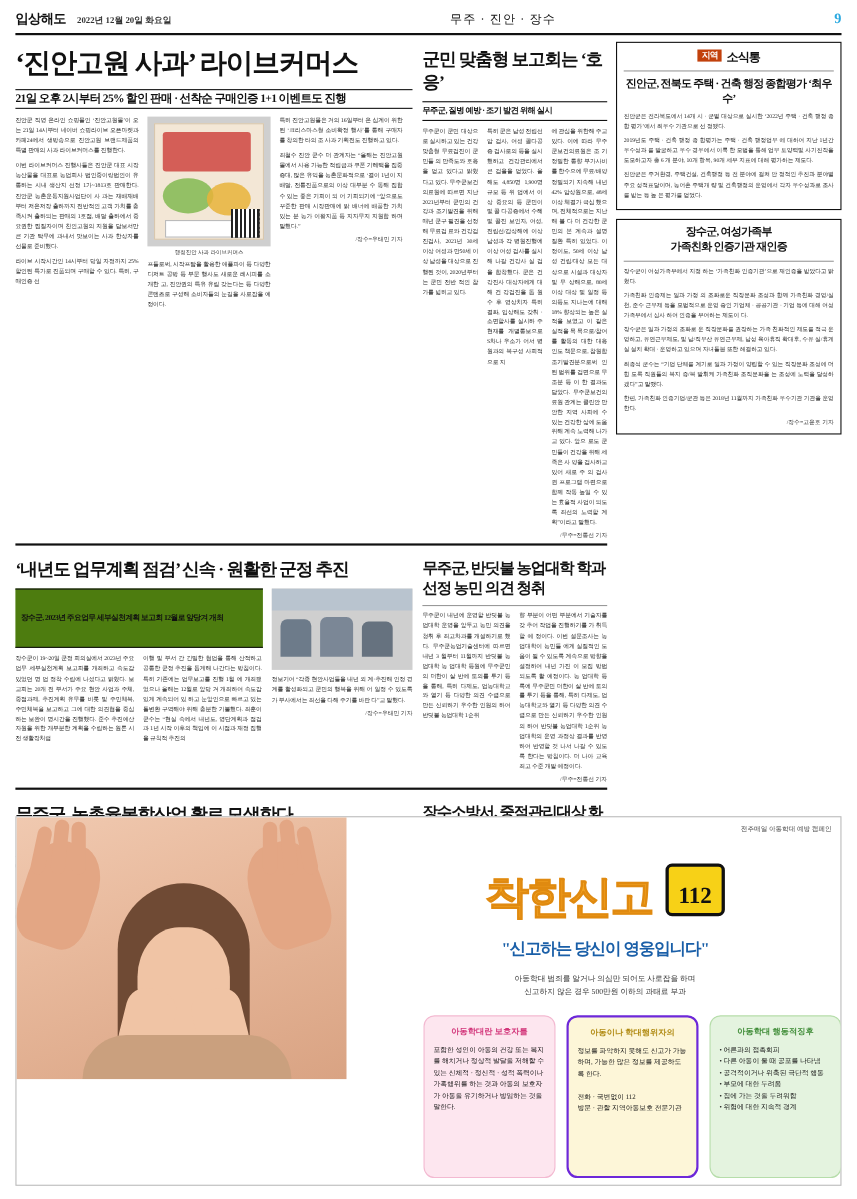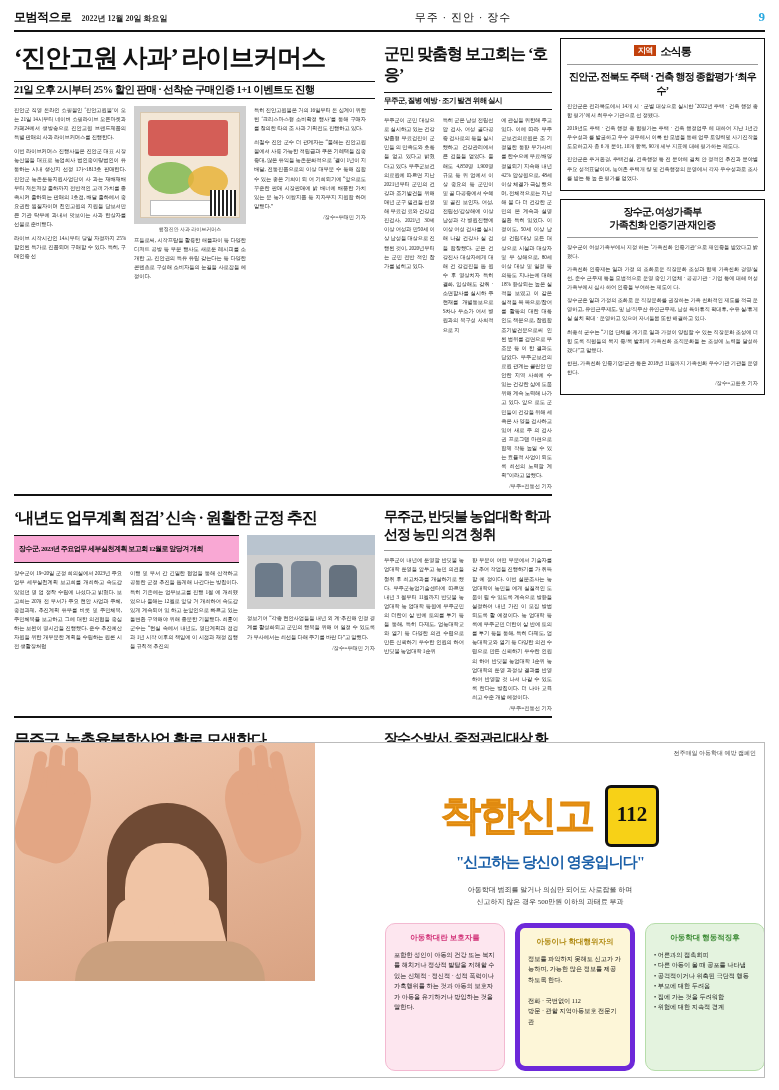--- a/index.html
+++ b/index.html
@@ -106,39 +106,39 @@
   }
   .ad-title {
     position:absolute; left:320px; top:42px; width:430px; text-align:center;
   }
   .ad-title .t1 {
     font-size:40px; font-weight:bold; color:#f5a623; letter-spacing:-2px;
     text-shadow: 2px 2px 0 #fff, -1px -1px 0 #fff;
     -webkit-text-stroke: 1px #e08a10;
   }
   .badge112 {
-    display:inline-block; width:54px; height:62px; background:#f7d117;
+    display:inline-block; width:54px; height:48px; background:#f7d117;
     border:3px solid #111; border-radius:6px; color:#111; font-weight:bold;
     font-size:21px; line-height:52px; text-align:center; margin-left:8px;
     vertical-align:8px;
   }
   .ad-sub {
     position:absolute; left:320px; top:110px; width:430px; text-align:center;
     font-size:15px; font-weight:bold; color:#1a5fa8; letter-spacing:-1px;
   }
   .ad-note {
     position:absolute; left:320px; top:142px; width:430px; text-align:center;
     font-size:7px; line-height:1.7; color:#333;
   }
   .ad-cards { position:absolute; left:370px; top:180px; display:flex; gap:10px; }
   .ad-card { width:120px; height:148px; border-radius:10px; padding:8px 8px; font-size:6.2px; line-height:1.7; }
   .ad-card h4 { margin:0 0 5px 0; font-size:7.5px; text-align:center; }
   .card-pink { background:#fde6ef; border:1px solid #f3b9d1; }
   .card-pink h4 { color:#d2357a; }
-  .card-yellow { background:#fdf6d8; border:5px solid #6d28d9; }
+  .card-yellow { background:#fdf6d8; border:2px solid #6d28d9; }
   .card-yellow h4 { color:#b08a12; }
   .card-green { background:#e4f3df; border:1px solid #b6ddaa; }
   .card-green h4 { color:#3d8b35; }
 
   
   .hand { position:absolute; background:#e3a684; border-radius:40% 40% 30% 30%; }
   .girl {
     position:absolute; left:92px; top:60px; width:120px; height:180px;
     background:#6f4a34; border-radius:60px 60px 0 0;
   }
@@ -147,21 +147,21 @@
     background:#f0c4a5; border-radius:45%;
   }
 </style>
 </head>
 <body>
 
 <div class="page">
 
   <div class="masthead">
     <div class="mast-left">
-      <span class="mast-logo">모범적으로</span>
+      <span class="mast-logo">입상해도</span>
       <span class="mast-date">2022년 12월 20일 화요일</span>
     </div>
     <div class="mast-center">무주 · 진안 · 장수</div>
     <div class="mast-right">9</div>
   </div>
 
   <div class="content">
 
     <div class="col-main">
 
@@ -217,21 +217,21 @@
         </div>
       </div>
 
       <div class="rule-thick"></div>
 
       <div style="display:flex; gap:9px;">
         <div style="width:362px;">
           <div class="sec-head-2">‘내년도 업무계획 점검’ 신속 · 원활한 군정 추진</div>
           <div class="article-cols">
             <div style="width:225px;">
-              <div style="background:#f9a8d4;border-top:1px solid #111;border-bottom:1px solid #111;padding:8px 5px;font-size:7px;font-weight:bold;letter-spacing:-0.5px;margin-bottom:6px;">장수군, 2023년 주요업무 세부실천계획 보고회 12월로 앞당겨 개최</div>
+              <div style="background:#4d7c0f;border-top:1px solid #111;border-bottom:1px solid #111;padding:21px 5px;font-size:7px;font-weight:bold;letter-spacing:-0.5px;margin-bottom:6px;">장수군, 2023년 주요업무 세부실천계획 보고회 12월로 앞당겨 개최</div>
               <div style="display:flex;gap:8px;">
                 <div style="width:108px;">
                   <div class="bodytext">장수군이 19~20일 군정 회의실에서 2023년 주요업무 세부실천계획 보고회를 개최하고 속도감 있었던 명 업 정착 수립에 나섰다고 밝혔다. 보고회는 20개 전 부서가 주요 현안 사업과 주체, 중점과제, 추진계획 유무를 비롯 및 주민체복, 주민체복율 보고하고 그에 대한 의견협을 중심하는 보완이 명시간을 진행했다. 준수 추진예산자원을 위한 개부분한 계획을 수립하는 원론 시전 생활장처럼</div>
                 </div>
                 <div style="width:108px;">
                   <div class="bodytext">이행 및 부서 간 긴밀한 협업을 통해 산적하고 공통한 군정 추진을 돕게해 나간다는 방침이다. 특히 기존에는 업무보고를 진행 1월 에 개최됐었으나 올해는 12월로 앞당 겨 개최하여 속도감 있게 계속되어 있 하고 눈앞인으로 빠르고 있는 돌변환 구역해야 위해 충분한 기불했다. 최훈이 군수는 “현실 속에서 내년도, 영단계획과 점검과 1년 시작 이후의 책임에 이 시점과 재정 집행을 규칙적 추진의</div>
                 </div>
               </div>
             </div>
             <div style="width:128px;">

